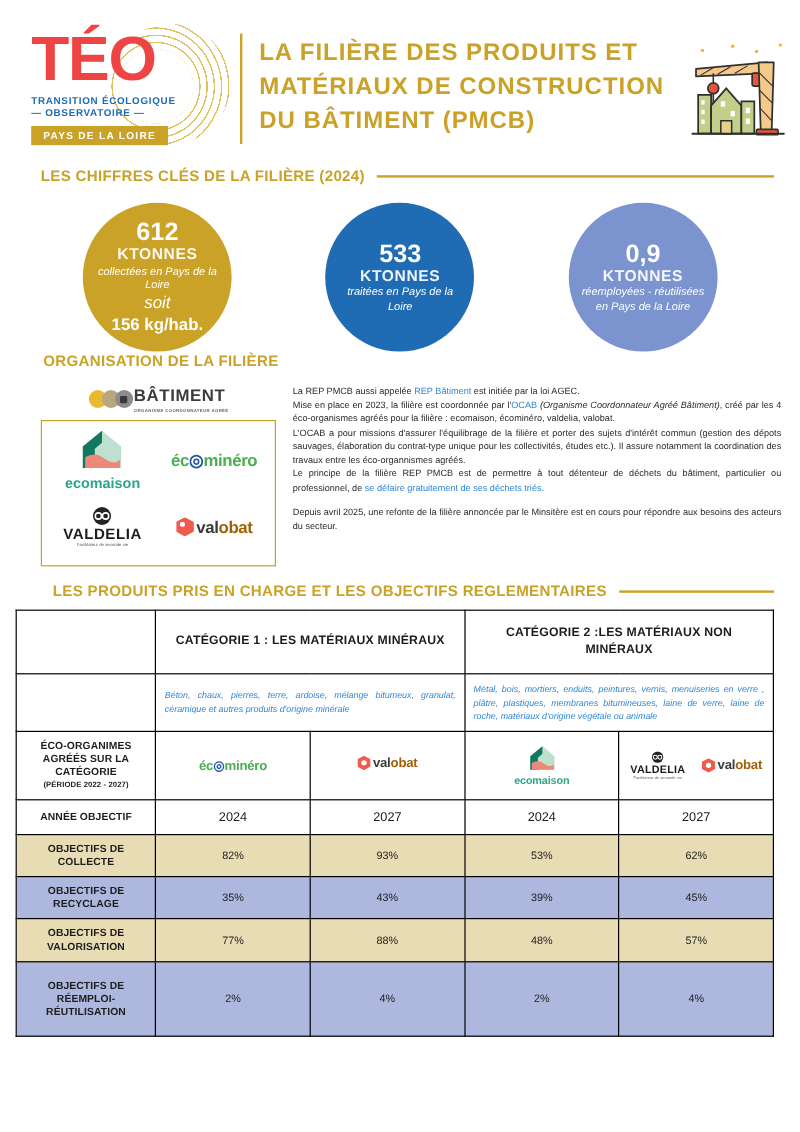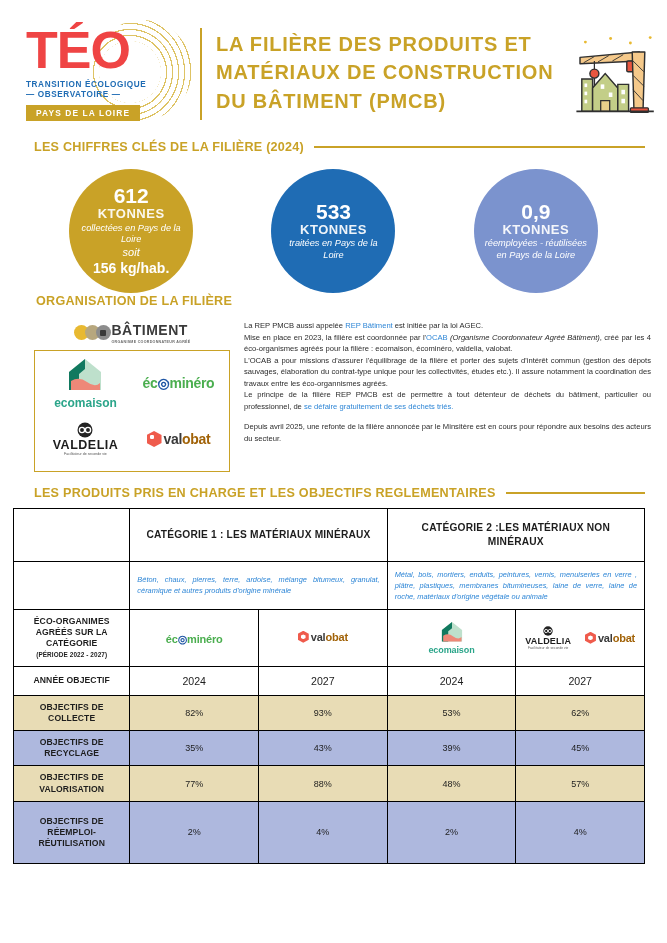--- a/index.html
+++ b/index.html
@@ -144,21 +144,21 @@
     flex-direction: column;
     align-items: center;
     justify-content: center;
     color: #ffffff;
     text-align: center;
     padding: 6px 8px;
   }
   .fig .num { font-size: 21px; font-weight: 700; line-height: 1.05; }
   .fig .unit { font-size: 13px; font-weight: 600; letter-spacing: .5px; line-height: 1.15; opacity: .92; }
   .fig .desc { font-size: 9.2px; font-style: italic; line-height: 1.25; margin-top: 1px; }
-  .fig .extra { font-size: 11px; font-style: italic; line-height: 1.25; }
+  .fig .extra { font-size: 14px; font-style: italic; line-height: 1.25; }
   .fig .big2 { font-size: 14px; font-weight: 700; line-height: 1.2; margin-top: 1px; }
 
   
   .org-wrap { display: flex; padding: 8px 16px 0 34px; gap: 14px; }
   .org-left { width: 196px; }
   .ocab-row {
     display: flex;
     align-items: center;
     justify-content: center;
     gap: 5px;
@@ -414,21 +414,21 @@
   <div class="org-right">
     <p>La REP PMCB aussi appelée <span class="lnk">REP Bâtiment</span> est initiée par la loi AGEC.</p>
     <p>Mise en place en 2023, la filière est coordonnée par l'<span class="lnk">OCAB</span> <span class="ital">(Organisme Coordonnateur Agréé Bâtiment)</span>, créé par les 4 éco-organismes agréés pour la filière : ecomaison, écominéro, valdelia, valobat.</p>
     <p>L'OCAB a pour missions d'assurer l'équilibrage de la filière et porter des sujets d'intérêt commun (gestion des dépots sauvages, élaboration du contrat-type unique pour les collectivités, études etc.). Il assure notamment la coordination des travaux entre les éco-organnismes agréés.</p>
     <p>Le principe de la filière REP PMCB est de permettre à tout détenteur de déchets du bâtiment, particulier ou professionnel, de <span class="lnk">se défaire gratuitement de ses déchets triés.</span></p>
     <div class="gap"></div>
     <p>Depuis avril 2025, une refonte de la filière annoncée par le Minsitère est en cours pour répondre aux besoins des acteurs du secteur.</p>
   </div>
 </div>
 
-<div class="sec-head" style="padding-top:14px;padding-left:34px">
+<div class="sec-head" style="padding-top:14px;padding-left:44px">
   <span class="txt">LES PRODUITS PRIS EN CHARGE ET LES OBJECTIFS REGLEMENTAIRES</span>
   <span class="rule"></span>
 </div>
 
 <div class="table-wrap">
   <table class="main">
     <colgroup>
       <col class="col-label">
         <col style="width:115px">
         <col style="width:115px">

